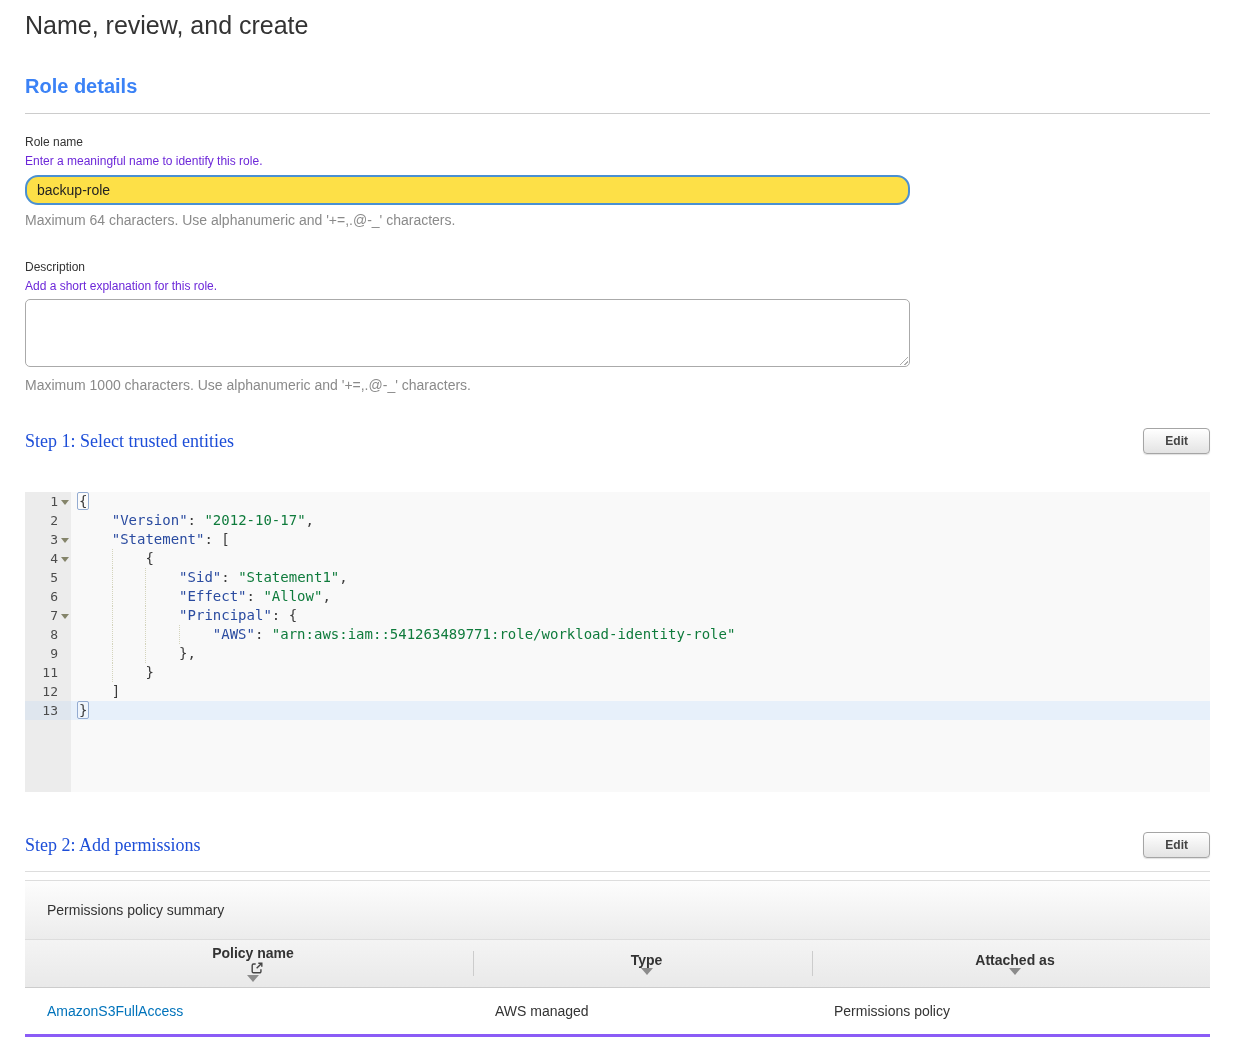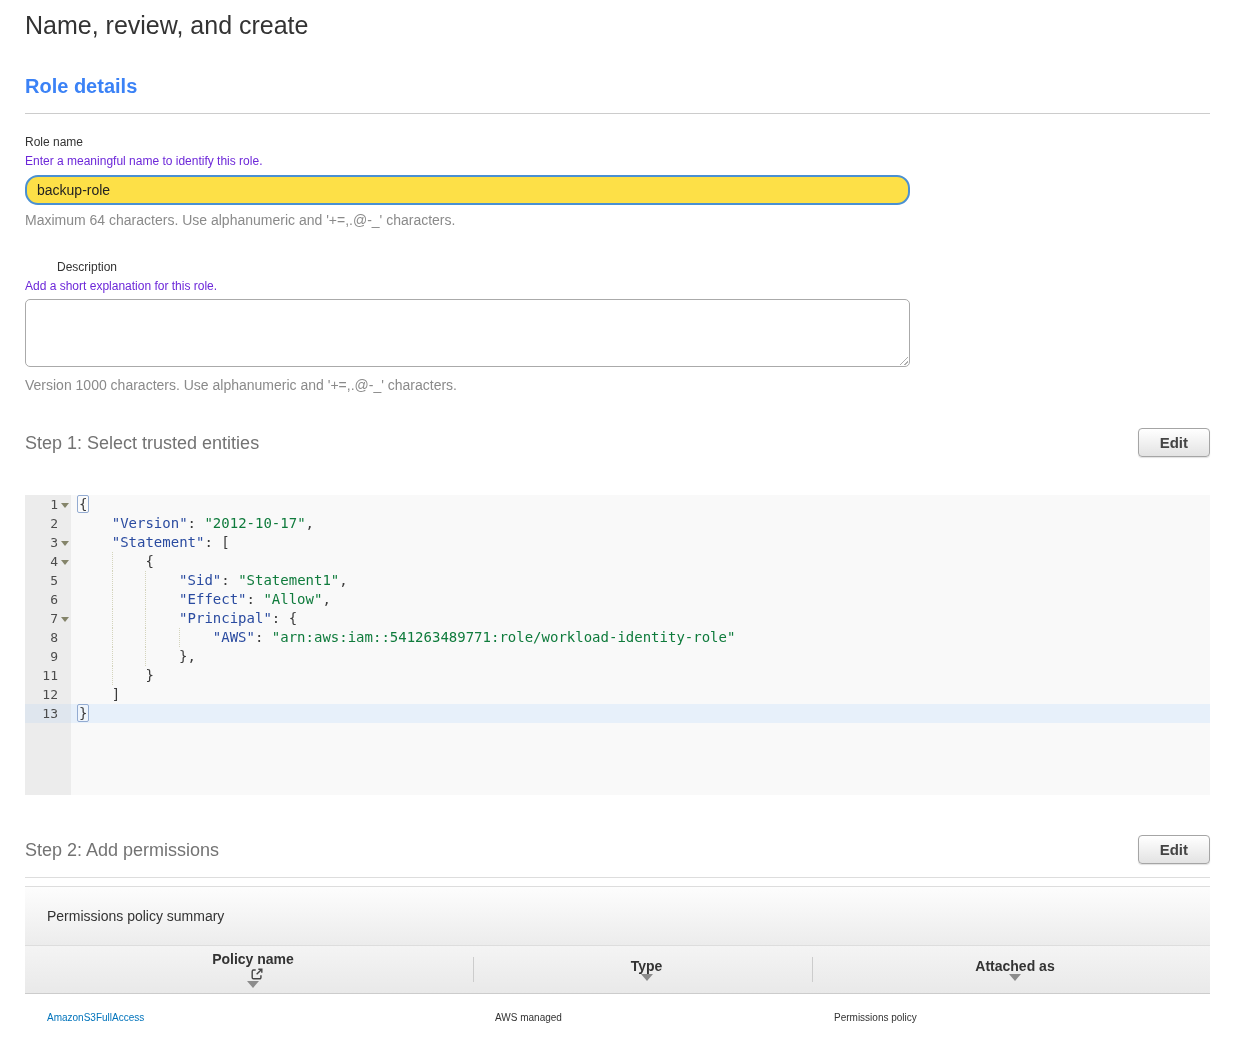--- a/index.html
+++ b/index.html
@@ -19,23 +19,23 @@
     font-family:"Liberation Sans",sans-serif;font-size:14px;color:#222;outline:none;background:#fde047;}
   .desc-wrap{position:relative;margin-top:6px;width:885px;height:68px;}
   .desc-textarea{width:100%;height:100%;box-sizing:border-box;border:1px solid #aaa;border-radius:5px;
     resize:none;font-family:"Liberation Sans",sans-serif;font-size:14px;padding:6px 10px;outline:none;}
   .resize-corner{position:absolute;right:2px;bottom:2px;width:11px;height:11px;pointer-events:none;
     background:repeating-linear-gradient(-45deg,transparent,transparent 2px,#9a9a9a 2px,#9a9a9a 3px);
     clip-path:polygon(100% 0,100% 100%,0 100%);opacity:.8;}
 
   .step-row{margin-top:36px;display:flex;justify-content:space-between;align-items:center;}
   .step-row.second{margin-top:40px;}
-  .step-heading{font-size:18px;font-weight:400;color:#737373;line-height:24px;}
+  .step-heading{font-size:18px;font-weight:400;color:#1d4ed8;line-height:24px;font-family:Liberation Serif, serif;}
   .edit-btn{background:linear-gradient(#ffffff,#e3e3e3);border:1px solid #a5a5a5;border-radius:4px;
-    color:#444;font-family:"Liberation Sans",sans-serif;font-size:15px;font-weight:bold;
+    color:#444;font-family:"Liberation Sans",sans-serif;font-size:12px;font-weight:bold;
     padding:5px 21px;cursor:pointer;box-shadow:0 1px 1px rgba(0,0,0,.12);}
 
   
   .editor{position:relative;margin-top:38px;height:300px;background:#f9f9f9;overflow:hidden;}
   .gutter-bg{position:absolute;left:0;top:0;bottom:0;width:46px;background:#ececec;}
   .code-line{position:relative;display:flex;height:19px;line-height:19px;
     font-family:"DejaVu Sans Mono","Liberation Mono",monospace;font-size:14px;}
   .code-line.active .line-content{background:var(--active-line,#e7f0fa);}
   .code-line.active .gut{background:#dfe6ee;}
   .gut{width:46px;flex:none;display:flex;justify-content:flex-end;align-items:center;
@@ -60,45 +60,45 @@
   .ptable{width:100%;border-collapse:collapse;table-layout:fixed;}
   .ptable th{height:47px;background:linear-gradient(#f4f4f4,#e9e9e9);border-bottom:1px solid #ccc;
     text-align:left;font-size:14px;color:#333;font-weight:bold;position:relative;padding:0 14px 0 22px;}
   .ptable th + th::before{content:"";position:absolute;left:0;top:11px;bottom:11px;width:1px;background:#ccc;}
   .th-inner{display:flex;align-items:center;flex-direction:column;}
   .th-label{flex:none;}
   .th-spacer{flex:1;}
   .sort-tri{width:0;height:0;border-left:6px solid transparent;border-right:6px solid transparent;
     border-top:7px solid #8c8c8c;flex:none;}
   .extlink{margin-left:7px;flex:none;display:inline-block;}
-  .ptable td{height:46px;font-size:10px;color:#333;padding:0 14px 0 22px;border-bottom:2px solid #8b5cf6;background:#fff;}
+  .ptable td{height:46px;font-size:14px;color:#333;padding:0 14px 0 22px;border-bottom:4px solid #8b5cf6;background:#fff;}
   a.policy-link{color:var(--link,#0073bb);text-decoration:none;}
 </style>
 </head>
 <body>
 
 <div class="content">
 
   <h1 class="page-title">Name, review, and create</h1>
 
   <div class="section-heading">Role details</div>
   <hr class="divider">
 
   <div class="field-label">Role name</div>
   <div class="field-hint">Enter a meaningful name to identify this role.</div>
   <input class="rolename-input" type="text" value="backup-role" style="">
   <div class="field-constraint">Maximum 64 characters. Use alphanumeric and '+=,.@-_' characters.</div>
 
-  <div class="field-label" style="margin-top:32px;margin-left:32px;">Description</div>
+  <div class="field-label" style="margin-top:32px;">Description</div>
   <div class="field-hint">Add a short explanation for this role.</div>
   <div class="desc-wrap">
     <textarea class="desc-textarea" value="" style=""></textarea>
     <span class="resize-corner"></span>
   </div>
-  <div class="field-constraint" style="margin-top:11px;">Version 1000 characters. Use alphanumeric and '+=,.@-_' characters.</div>
+  <div class="field-constraint" style="margin-top:11px;">Maximum 1000 characters. Use alphanumeric and '+=,.@-_' characters.</div>
 
   <div class="step-row">
     <div class="step-heading">Step 1: Select trusted entities</div>
     <button class="edit-btn">Edit</button>
   </div>
 
   <div class="editor" id="trust-policy-editor">
     <div class="gutter-bg"></div>
   <div class="code-line">
         <div class="gut">

